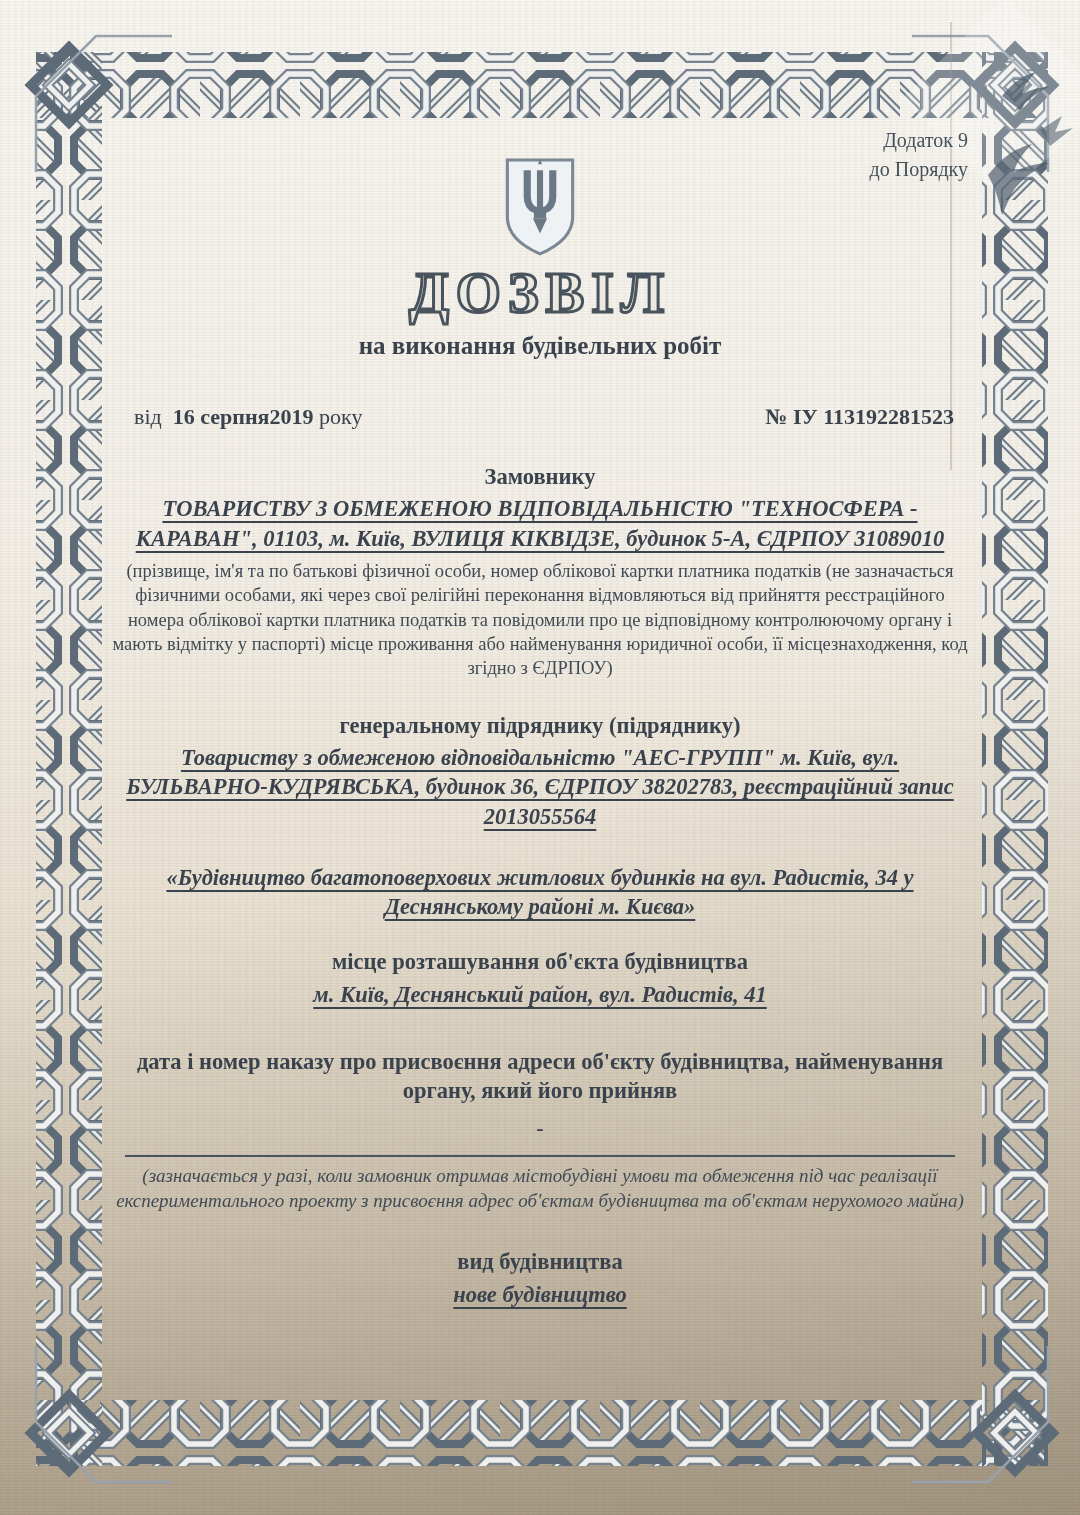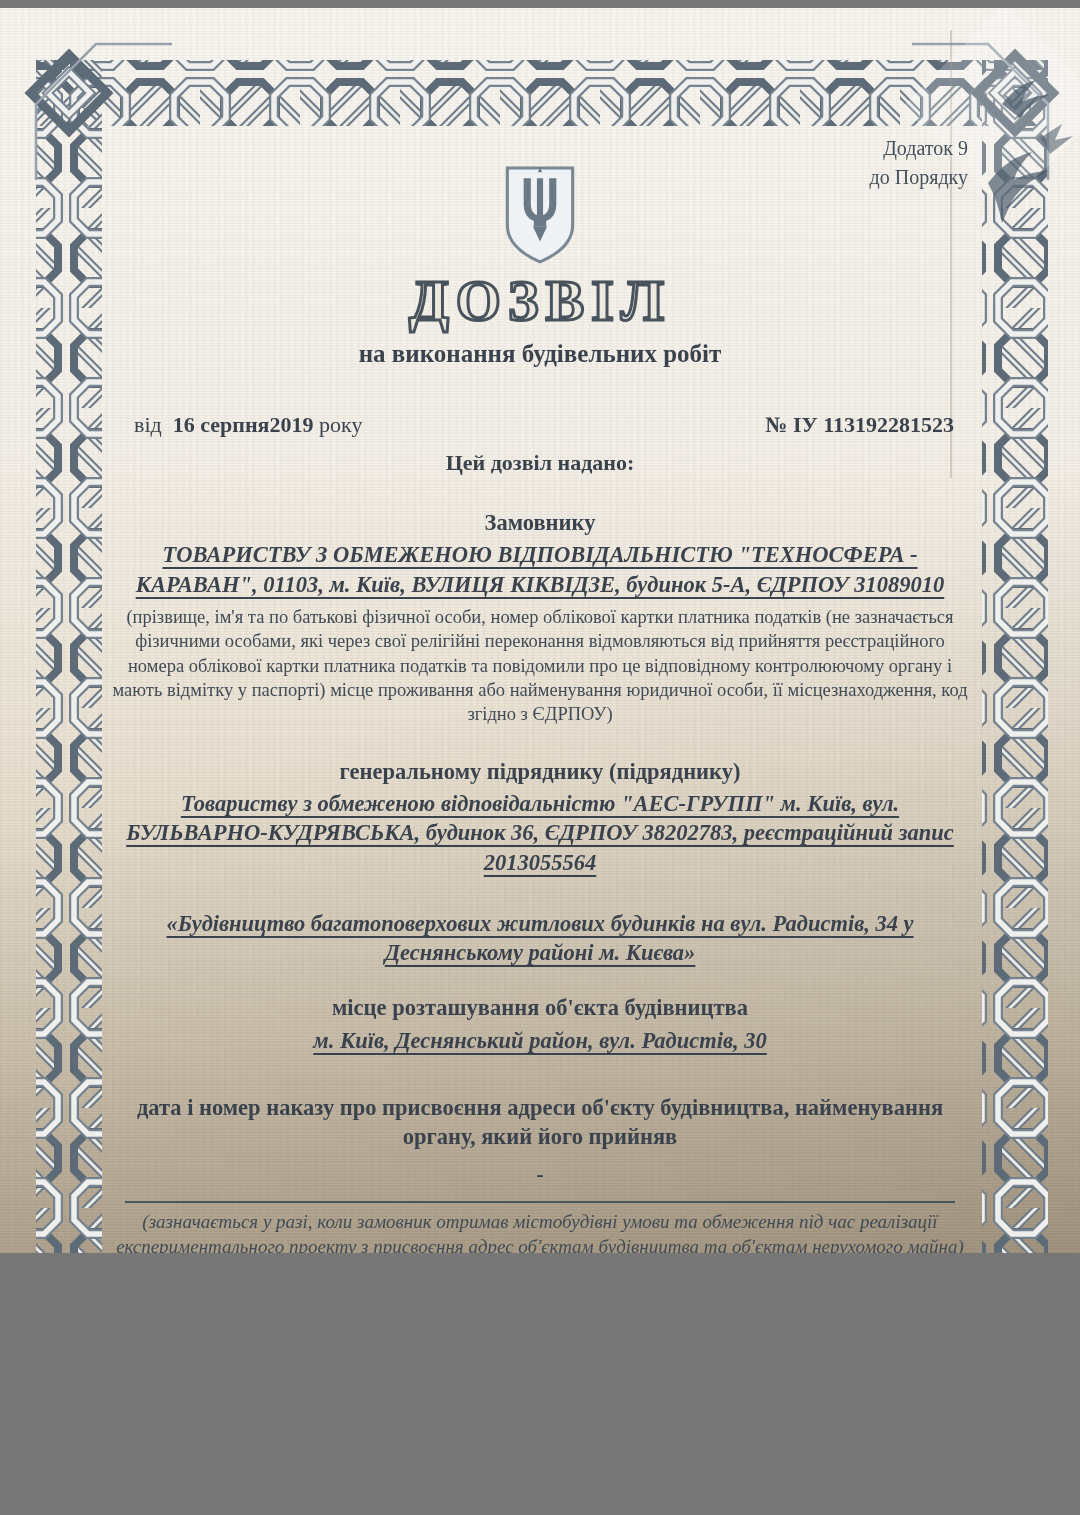--- a/index.html
+++ b/index.html
@@ -1,19 +1,19 @@
 <!DOCTYPE html>
 <html><head>
 <meta charset="utf-8">
 <style>
   html,body{margin:0;padding:0;background:#777;}
   .page{
     position:relative;
-    width:1080px;height:1245px;
-    margin:8px auto;
+    width:1080px;height:1515px;
+    margin:0 auto;
     overflow:hidden;
     font-family:"Liberation Serif","DejaVu Serif",serif;
     color:#3a434d;
     background:
       linear-gradient(160deg, rgba(0,0,0,0) 52%, rgba(92,78,58,0.16) 82%, rgba(92,78,58,0.30) 100%),
       linear-gradient(180deg,#f8f6f1 0%,#f4f0e9 35%,#e9e1d2 60%,#d2c7b4 82%,#b8ab96 100%);
   }
   .texture{
     position:absolute;inset:0;pointer-events:none;
     background:
@@ -150,33 +150,32 @@
 
     <div class="meta-row">
       <span>
         <span>від</span>&nbsp;
         <b>16 серпня2019</b>
         <span>року</span>
       </span>
       <b>№ ІУ 113192281523</b>
     </div>
 
-    <div class="granted">Цей дозвіл надано:</div>
 
     <div class="sec-h mt-cust">Замовнику</div>
     <div class="field-value">ТОВАРИСТВУ З ОБМЕЖЕНОЮ ВІДПОВІДАЛЬНІСТЮ "ТЕХНОСФЕРА - КАРАВАН", 01103, м. Київ, ВУЛИЦЯ КІКВІДЗЕ, будинок 5-А, ЄДРПОУ 31089010</div>
     <div class="note">(прізвище, ім'я та по батькові фізичної особи, номер облікової картки платника податків (не зазначається фізичними особами, які через свої релігійні переконання відмовляються від прийняття реєстраційного номера облікової картки платника податків та повідомили про це відповідному контролюючому органу і мають відмітку у паспорті) місце проживання або найменування юридичної особи, її  місцезнаходження, код згідно з ЄДРПОУ)</div>
 
     <div class="sec-h mt-contr">генеральному підряднику (підряднику)</div>
     <div class="field-value">Товариству з обмеженою відповідальністю "АЕС-ГРУПП" м. Київ, вул. БУЛЬВАРНО-КУДРЯВСЬКА, будинок 36, ЄДРПОУ 38202783, реєстраційний запис 2013055564</div>
 
     <div class="field-value obj-value">«Будівництво багатоповерхових житлових будинків на вул. Радистів, 34 у Деснянському районі м. Києва»</div>
 
     <div class="sec-h mt-loc">місце розташування об'єкта будівництва</div>
-    <div class="field-value">м. Київ, Деснянський район, вул. Радистів, 30</div>
+    <div class="field-value">м. Київ, Деснянський район, вул. Радистів, 41</div>
 
     <div class="sec-h mt-order">дата і номер наказу про присвоєння адреси об'єкту будівництва, найменування органу, який його прийняв</div>
     <div class="dash-value">-</div>
     <div class="blank-line"></div>
     <div class="note note-italic">(зазначається у разі, коли замовник отримав містобудівні умови та обмеження під час реалізації експериментального проекту з присвоєння адрес об'єктам будівництва та об'єктам нерухомого майна)</div>
 
     <div class="sec-h mt-ct">вид будівництва</div>
     <div class="field-value">нове будівництво</div>
 
   </div>

